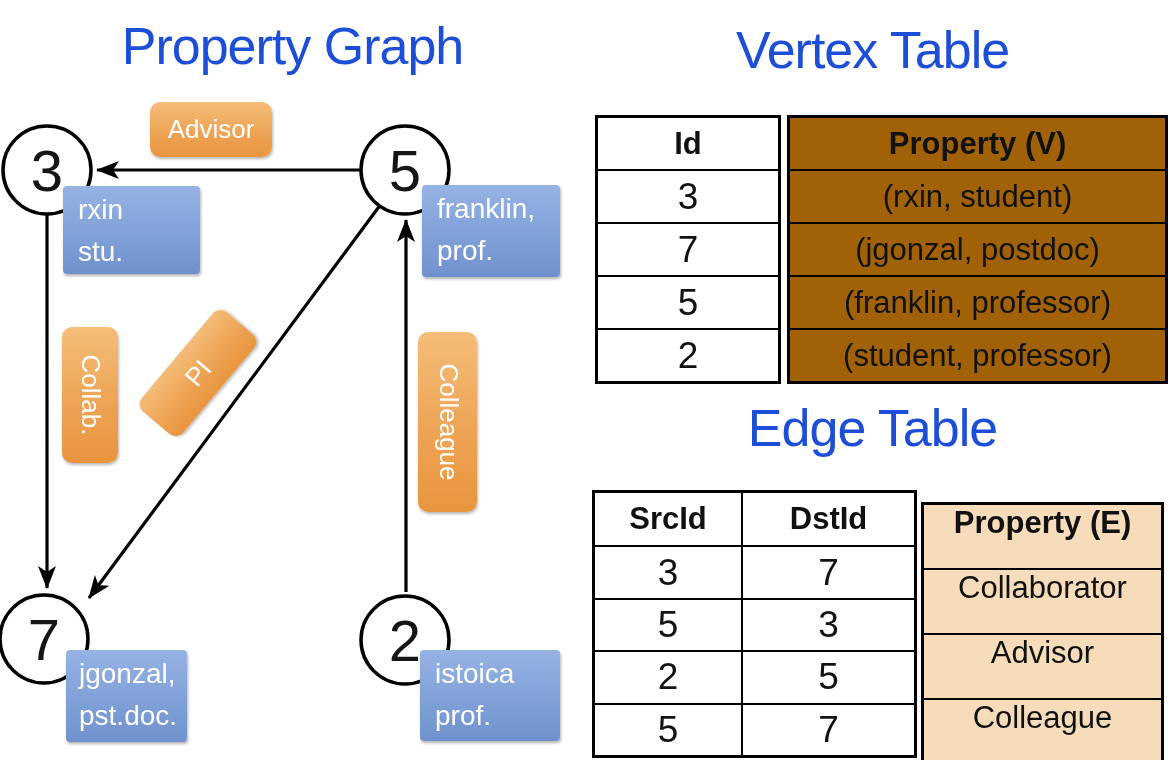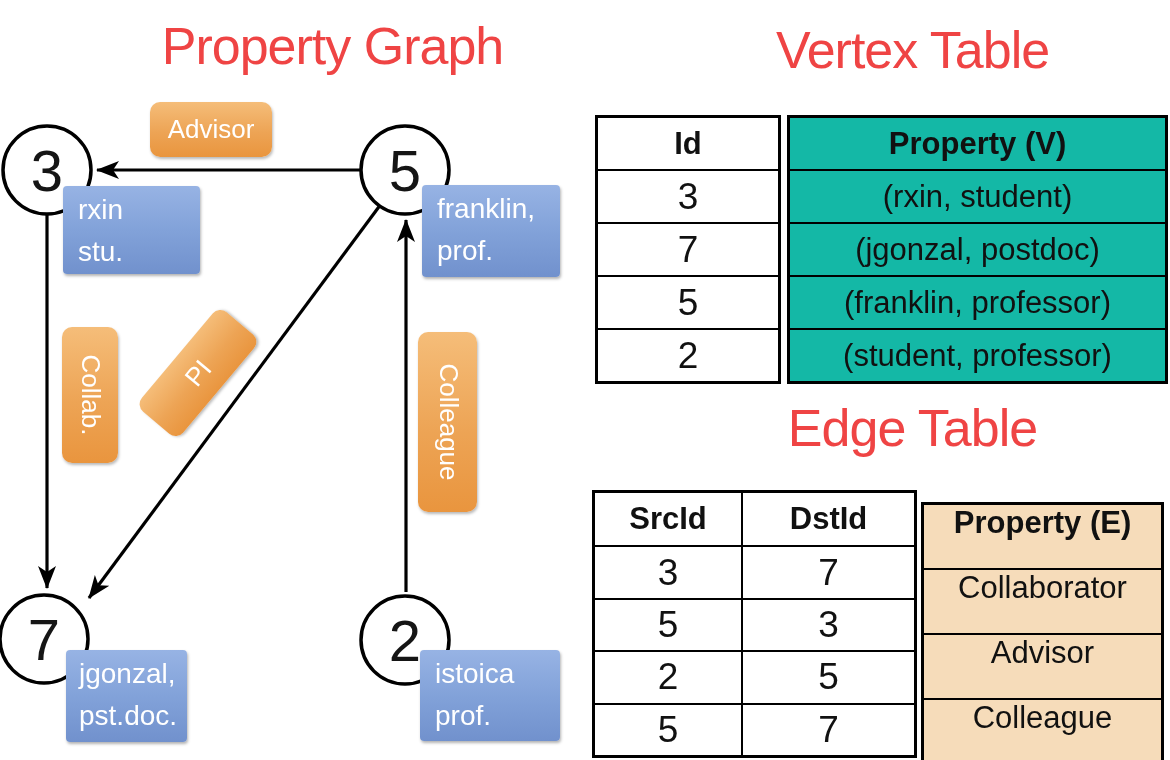--- a/index.html
+++ b/index.html
@@ -2,21 +2,21 @@
 <html><head>
 <meta charset="utf-8">
 <style>
   html,body{margin:0;padding:0;background:#fff;}
   .stage{
     position:relative;width:1170px;height:760px;background:#ffffff;
     font-family:"Liberation Sans",sans-serif;color:#111;overflow:hidden;
   }
   .title{
     position:absolute;text-align:center;font-size:52px;letter-spacing:-1px;
-    color:#ef4444;white-space:nowrap;padding-left:40px;
+    color:#1d4ed8;white-space:nowrap;
   }
   .graph-svg{position:absolute;left:0;top:0;z-index:1;}
 
   
   .obox{
     position:absolute;z-index:3;border-radius:10px;
     background:linear-gradient(180deg,#f5bd79 0%,#eda455 55%,#e9953e 100%);
     box-shadow:1px 2px 3px rgba(0,0,0,0.28);
     color:#fff;font-size:26px;display:flex;align-items:center;justify-content:center;
   }
@@ -37,21 +37,21 @@
     position:absolute;box-sizing:border-box;border:3px solid #000;
     display:flex;flex-direction:column;z-index:2;background:#fff;margin-top:12px;
   }
   .tbox .cell{
     flex:1;display:flex;align-items:center;justify-content:center;
     font-size:31px;white-space:nowrap;
   }
   .tbox .cell.num{font-size:37px;}
   .tbox .cell.hdr{font-weight:bold;font-size:31px;}
   .tbox .cell.bt{border-top:2px solid #000;}
-  .bluebg{background:#14b8a6;}
+  .bluebg{background:#a16207;}
   .tanbg{background:#f6dcba;gap:27px;}
   .gridbox{
     position:absolute;box-sizing:border-box;border:3px solid #000;
     display:grid;grid-template-columns:148px 1fr;grid-auto-rows:1fr;
     z-index:2;background:#fff;
   }
   .gridbox .cell{
     display:flex;align-items:center;justify-content:center;
     font-size:31px;white-space:nowrap;
   }

